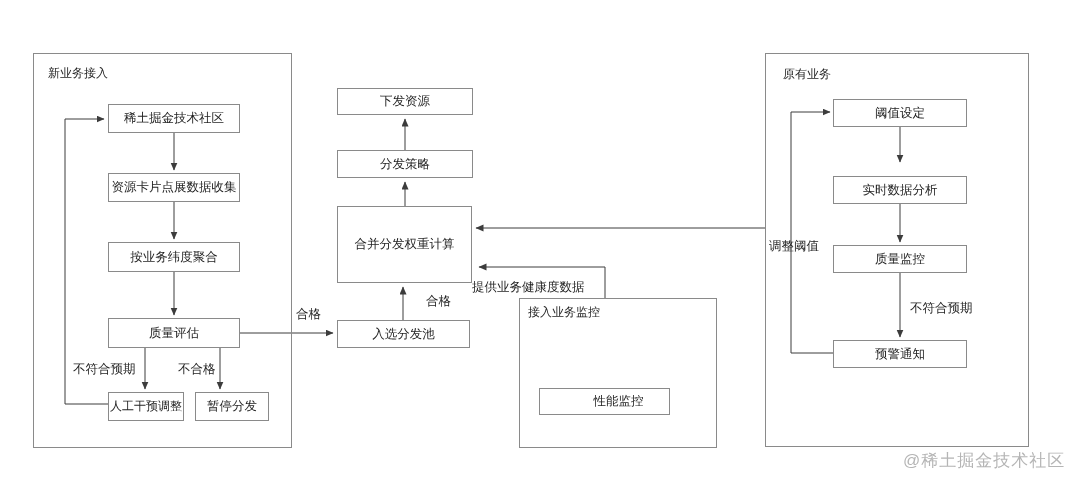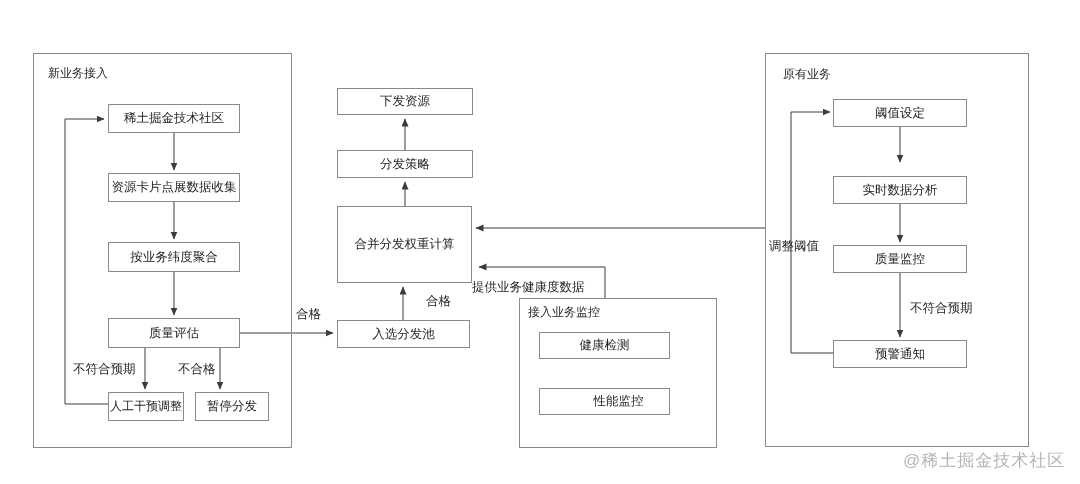--- a/index.html
+++ b/index.html
@@ -106,21 +106,20 @@
   <div class="node" style="left:108px; top:242px; width:132px; height:30px;">按业务纬度聚合</div>
   <div class="node" style="left:108px; top:318px; width:132px; height:30px;">质量评估</div>
   <div class="node" style="left:108px; top:392px; width:76px; height:29px; font-size:12px;">人工干预调整</div>
   <div class="node" style="left:195px; top:392px; width:74px; height:29px;">暂停分发</div>
 
   <div class="node" style="left:337px; top:88px; width:136px; height:27px;">下发资源</div>
   <div class="node" style="left:337px; top:150px; width:136px; height:28px;">分发策略</div>
   <div class="node" style="left:337px; top:206px; width:135px; height:77px;">合并分发权重计算</div>
   <div class="node" style="left:337px; top:320px; width:133px; height:28px;">入选分发池</div>
 
-  <div class="node" style="left:539px; top:332px; width:131px; height:27px;">健康检测</div>
   <div class="node" style="left:539px; top:388px; width:131px; height:27px;padding-left:28px;">性能监控</div>
 
   <div class="node" style="left:833px; top:99px; width:134px; height:28px;">阈值设定</div>
   <div class="node" style="left:833px; top:176px; width:134px; height:28px;">实时数据分析</div>
   <div class="node" style="left:833px; top:340px; width:134px; height:28px;">预警通知</div>
   <div class="node" style="left:833px; top:245px; width:134px; height:28px;">质量监控</div>
 
   <div class="edge-label" style="left:73px; top:361px;">不符合预期</div>
   <div class="edge-label" style="left:178px; top:361px;">不合格</div>
   <div class="edge-label" style="left:296px; top:306px;">合格</div>

